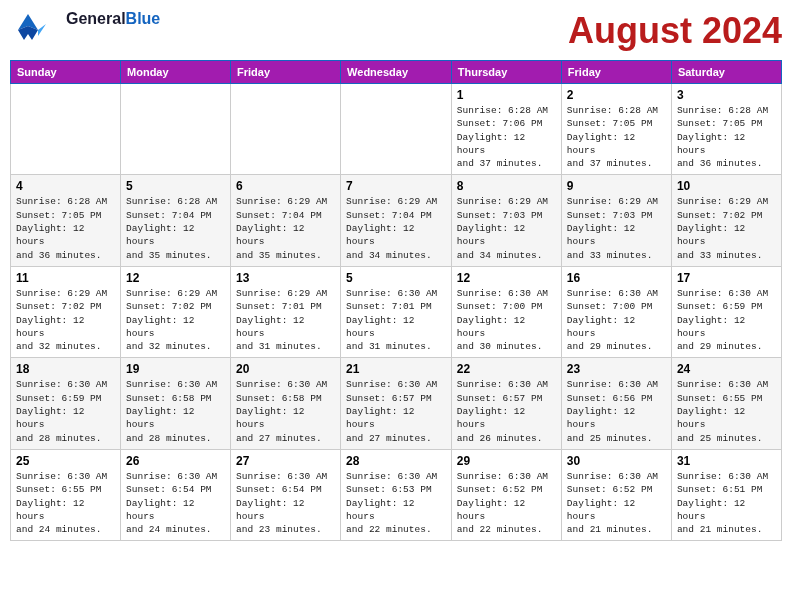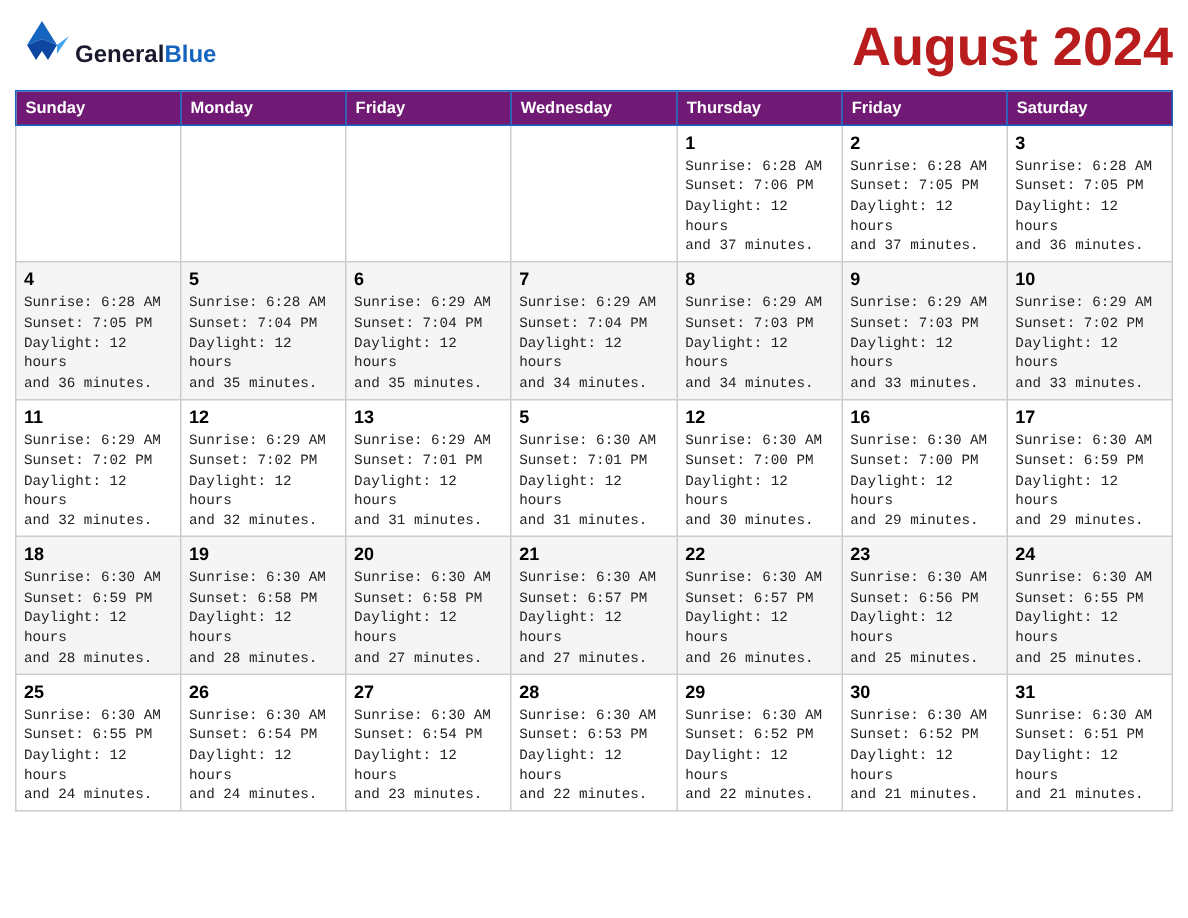--- a/index.html
+++ b/index.html
@@ -11,22 +11,22 @@
       padding: 10px;
     }
     .header {
       display: flex;
       justify-content: space-between;
       align-items: flex-start;
       margin-bottom: 8px;
     }
     .logo {
       display: flex;
-      align-items: flex-end;
-      gap: 4px;
+      align-items: flex-start;
+      gap: 20px;
     }
     .logo-bird {
       width: 36px;
       height: 36px;
     }
     .title-section {
       text-align: right;
     }
     .month-title {
       font-size: 36px;
@@ -36,21 +36,21 @@
     .location {
       font-size: 14px;
       color: #333;
     }
     table {
       width: 100%;
       border-collapse: collapse;
       font-size: 10px;
     }
     thead th {
-      background-color: #701a75;
+      background-color: #a21caf;
       color: #fff;
       text-align: left;
       padding: 5px 6px;
       font-size: 11px;
       font-weight: bold;
       border: 1px solid #1565c0;
     }
     td {
       border: 1px solid #ccc;
       vertical-align: top;

